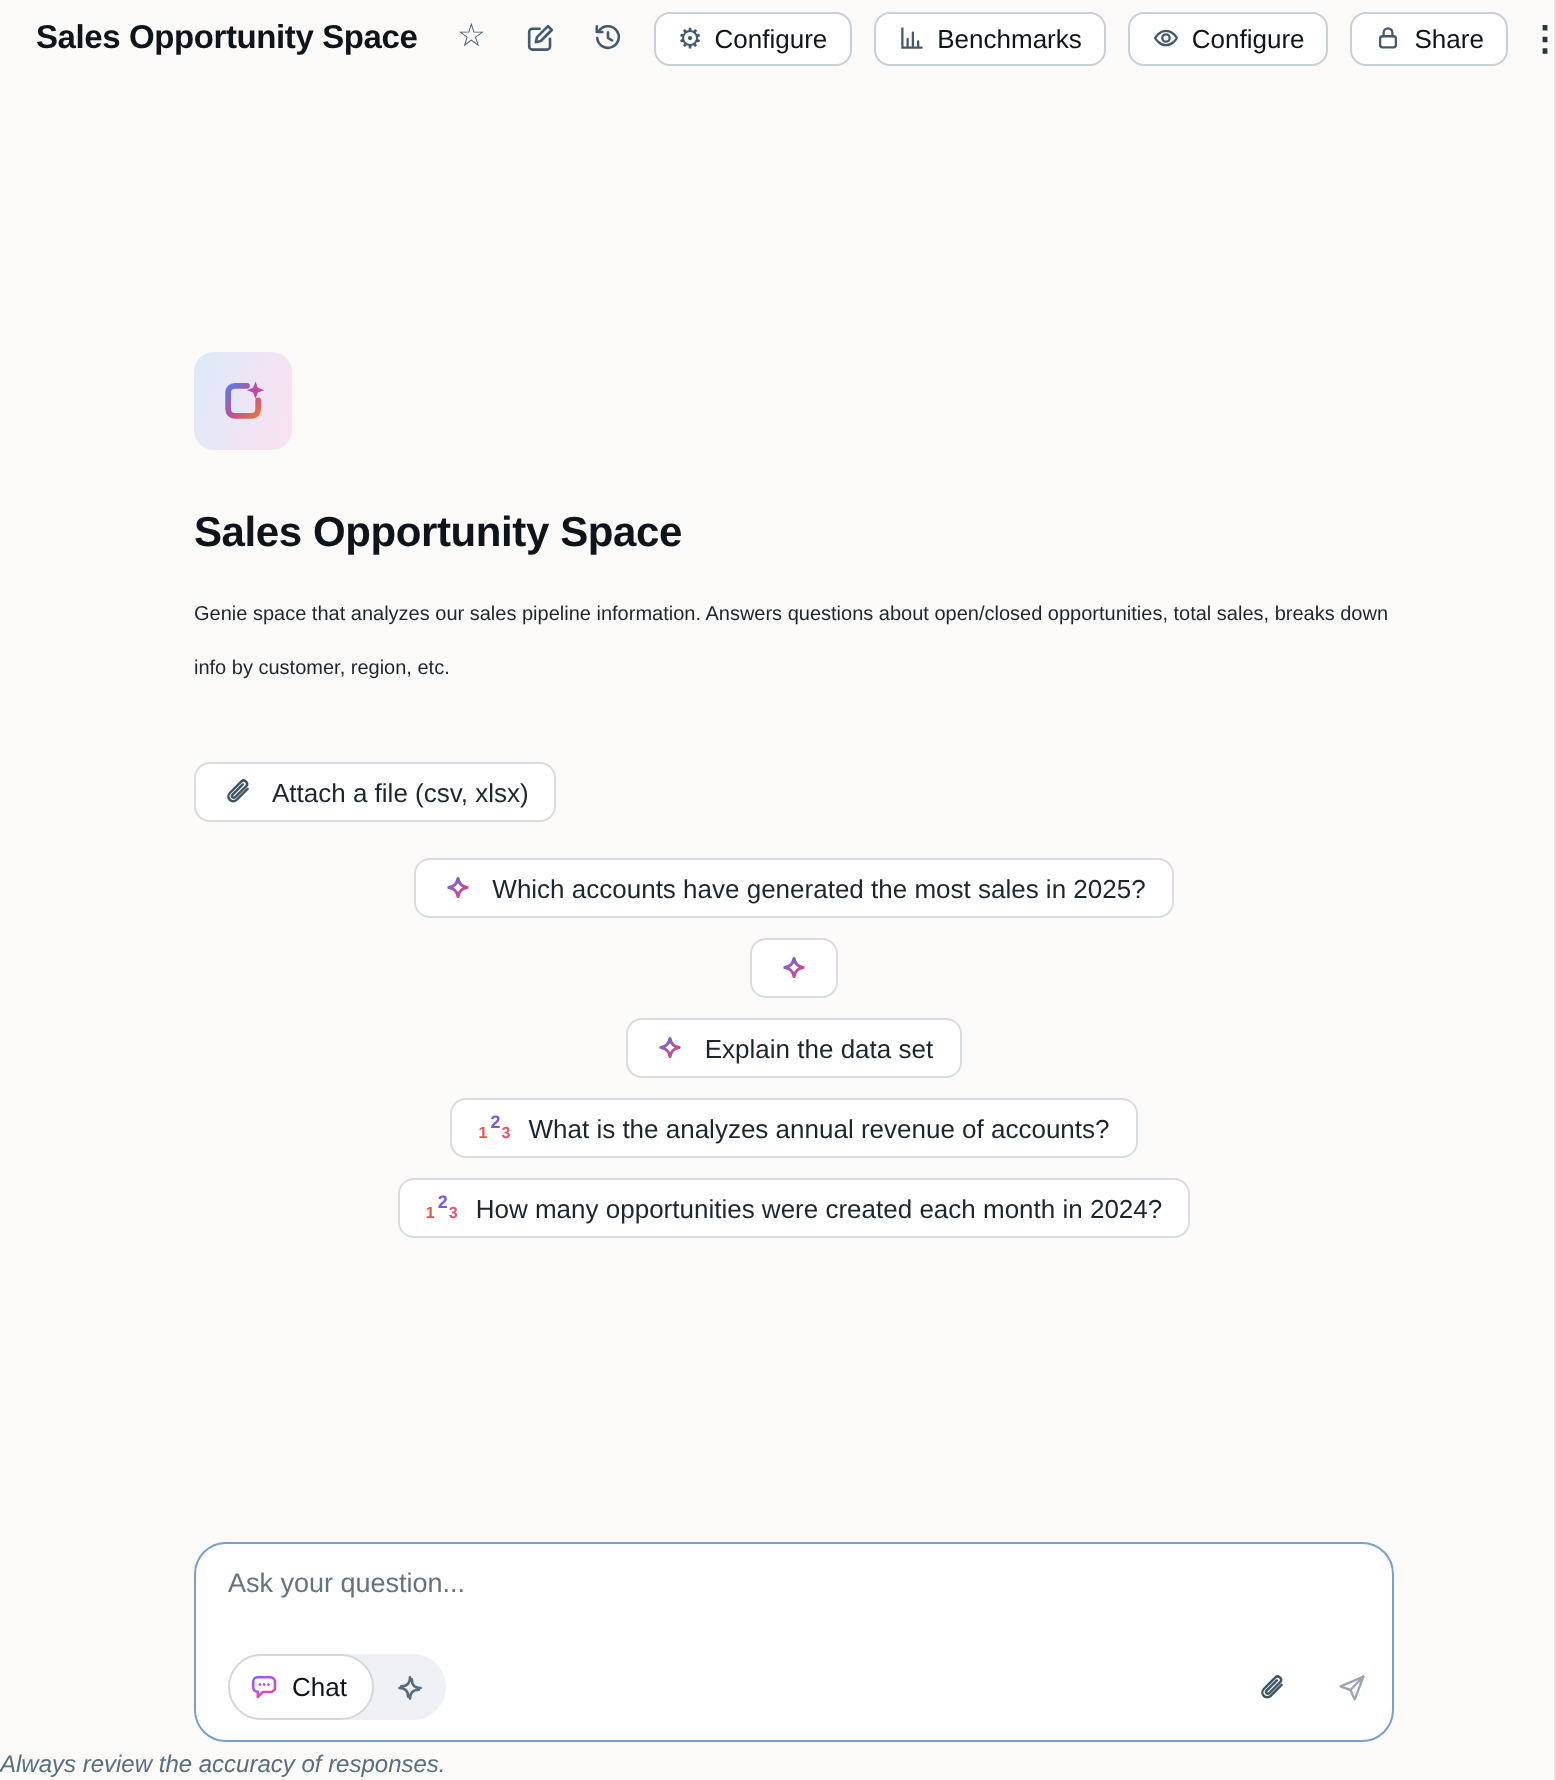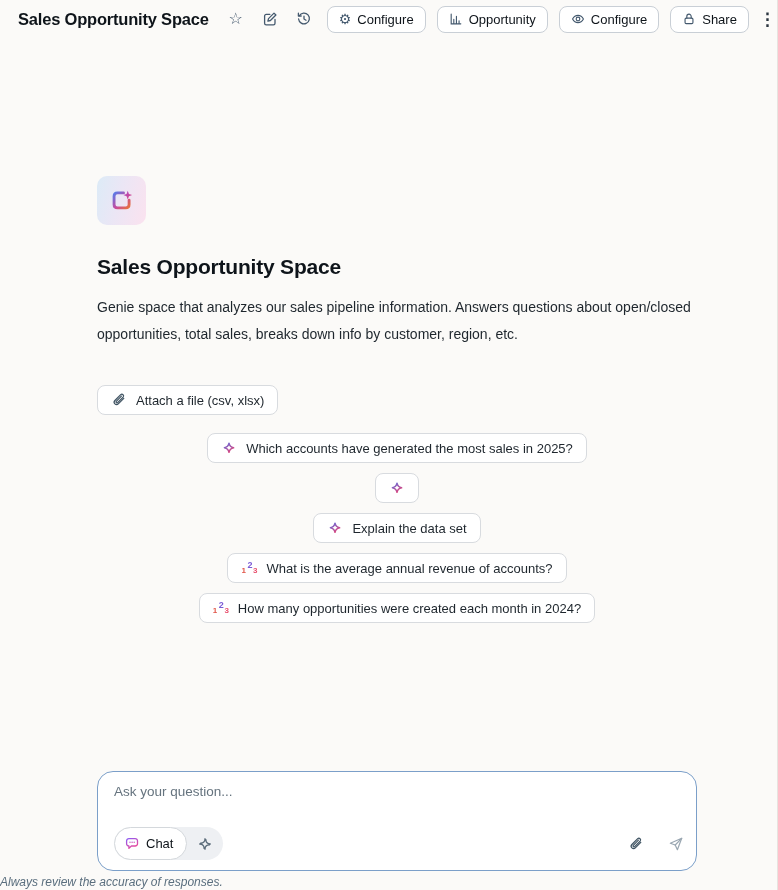--- a/index.html
+++ b/index.html
@@ -42,21 +42,21 @@
     font-size:17px; font-weight:bold; color:#2b3540; width:20px; padding:0;
   }
   
   .content { margin-left:97px; width:600px; }
   .genie-tile {
     margin-top:138px; width:49px; height:49px; border-radius:10px;
     background:linear-gradient(105deg,#dcebf7 0%,#ebe6f5 45%,#fbe2ef 100%);
     display:flex; align-items:center; justify-content:center;
   }
   .space-title { margin:30px 0 0; font-size:21px; font-weight:bold; color:#0e141a; letter-spacing:-0.2px; }
-  .space-desc { margin-top:15px; font-size:14px; line-height:27px; color:#1e262d; }
+  .space-desc { margin-top:15px; font-size:10px; line-height:27px; color:#1e262d; }
   .chip {
     display:inline-flex; align-items:center; gap:9px;
     height:30px; padding:0 13px;
     background:#fff; border:1px solid #d8dbdf; border-radius:8px;
     font-family:Liberation Sans, sans-serif; font-size:13px; color:#1e262d; cursor:pointer;
     white-space:nowrap;
   }
   .attach-chip { margin-top:23px; }
   .suggestions { margin-top:18px; display:flex; flex-direction:column; align-items:center; gap:10px; }
   .icon-16 { width:16px; height:16px; flex:0 0 auto; }
@@ -152,21 +152,21 @@
   <div class="hbtn-group">
     <button class="hbtn">
       <span style="font-size:14px;color:#44596e;">⚙</span>
       <span>Configure</span>
     </button>
     <button class="hbtn">
       <svg class="icon-14" viewBox="0 0 16 16" fill="none" stroke="#44596e" stroke-width="1.3" stroke-linecap="round">
         <path d="M2.5 2.5v11h11"></path>
         <path d="M5.5 13V8.5M8.5 13V5M11.5 13v-3"></path>
       </svg>
-      <span>Opportunity</span>
+      <span>Benchmarks</span>
     </button>
     <button class="hbtn">
       <svg class="icon-14" viewBox="0 0 16 16" fill="none" stroke="#44596e" stroke-width="1.3" stroke-linecap="round" stroke-linejoin="round">
         <path d="M1.8 8S4 3.9 8 3.9 14.2 8 14.2 8 12 12.1 8 12.1 1.8 8 1.8 8z"></path>
         <circle cx="8" cy="8" r="2.1"></circle>
       </svg>
       <span>Configure</span>
     </button>
     <button class="hbtn">
       <svg class="icon-14" viewBox="0 0 16 16" fill="none" stroke="#44596e" stroke-width="1.3" stroke-linecap="round" stroke-linejoin="round">
@@ -221,21 +221,21 @@
     </svg>
     <span class="chip-label">Explain the data set</span>
   </button>
 
   <button class="chip">
     <span class="numbers-icon">
       <i class="n1">1</i>
           <i class="n2">2</i>
           <i class="n3">3</i>
     </span>
-    <span class="chip-label">What is the average annual revenue of accounts?</span>
+    <span class="chip-label">What is the analyzes annual revenue of accounts?</span>
   </button>
 
   <button class="chip">
     <span class="numbers-icon">
       <i class="n1">1</i>
           <i class="n2">2</i>
           <i class="n3">3</i>
     </span>
     <span class="chip-label">How many opportunities were created each month in 2024?</span>
   </button>

